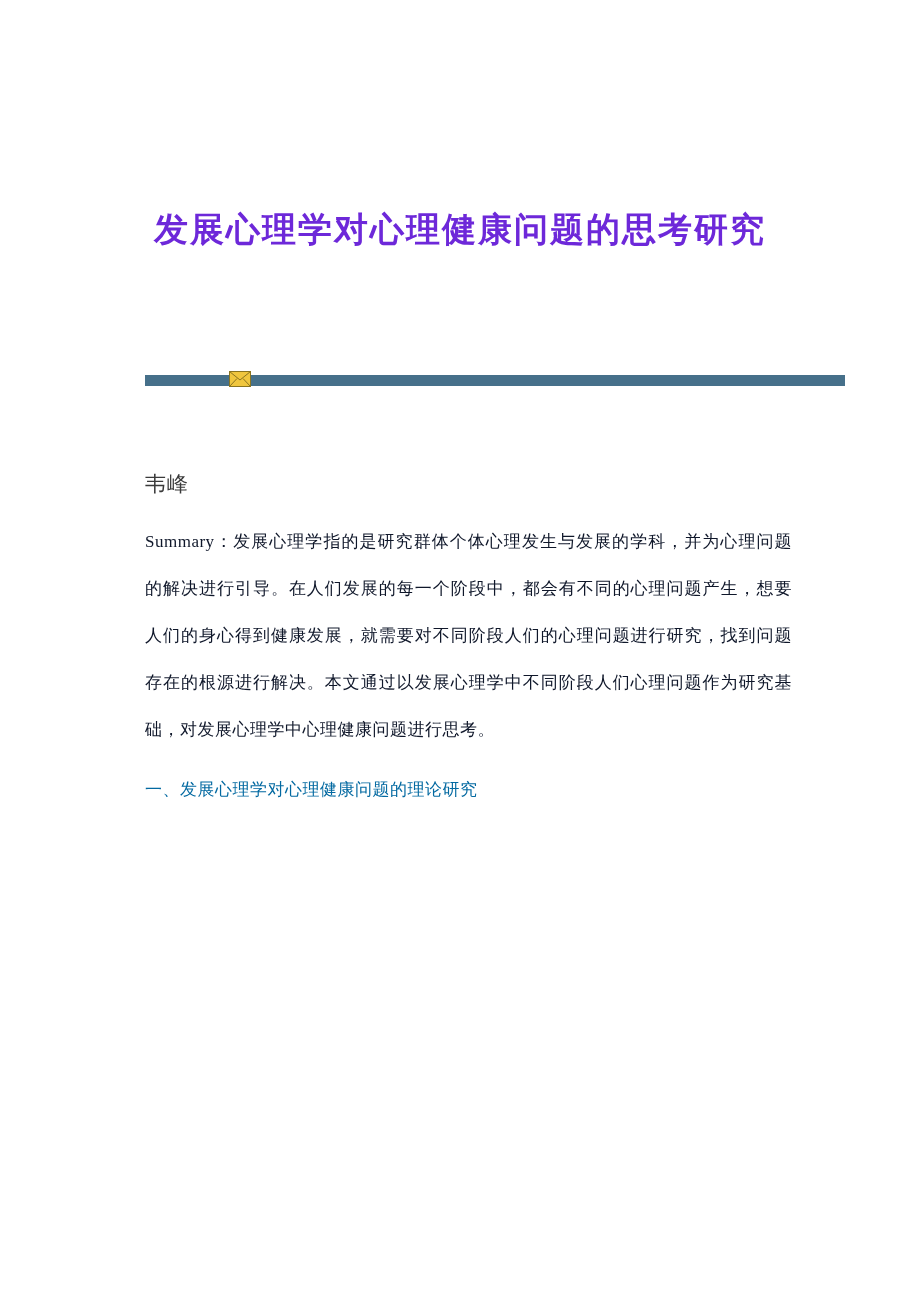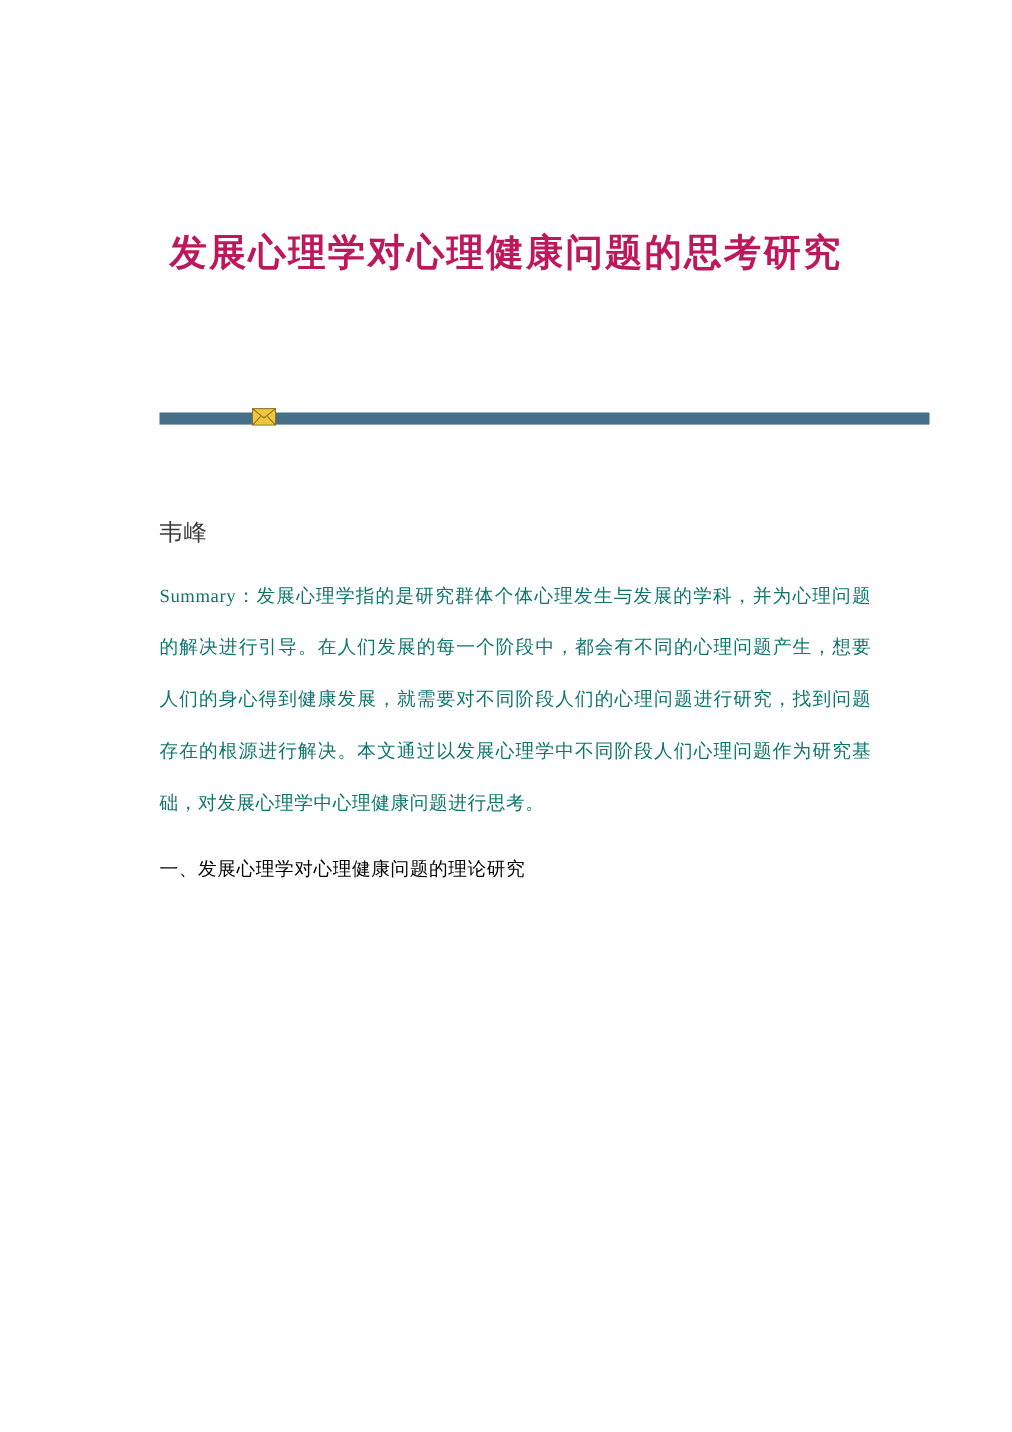--- a/index.html
+++ b/index.html
@@ -15,21 +15,21 @@
     overflow: hidden;
     font-family: "Liberation Serif", "DejaVu Serif", serif;
     color: #3d3d3d;
   }
   .title {
     margin: 0;
     padding-top: 207px;
     text-align: center;
     font-size: 34px;
     font-weight: bold;
-    color: #be185d;
+    color: #6d28d9;
     letter-spacing: 2px;
     font-family: "Liberation Serif", "DejaVu Serif", serif;
   }
   .divider-row {
     position: relative;
     margin: 122px 75px 0 145px;
     height: 11px;
   }
   .divider-bar {
     width: 100%;
@@ -54,30 +54,30 @@
   .content {
     margin: 20px 128px 0 145px;
     width: 647px;
   }
   .para {
     margin: 0 0 13px 0;
     font-size: 17px;
     line-height: 47px;
     text-align: justify;
     text-justify: inter-ideograph;
-    color: #0f766e;
+    color: #0f172a;
     letter-spacing: 0.5px;
   }
   .para.underline {
     text-decoration: underline;
     text-underline-offset: 7px;
   }
   .para.section-heading {
     margin-top: 2px;
-    color: #000000;
+    color: #0369a1;
   }
 </style>
 </head>
 <body>
 
 <div class="page">
 
   <h1 class="title">发展心理学对心理健康问题的思考研究</h1>
 
   <div class="divider-row">

